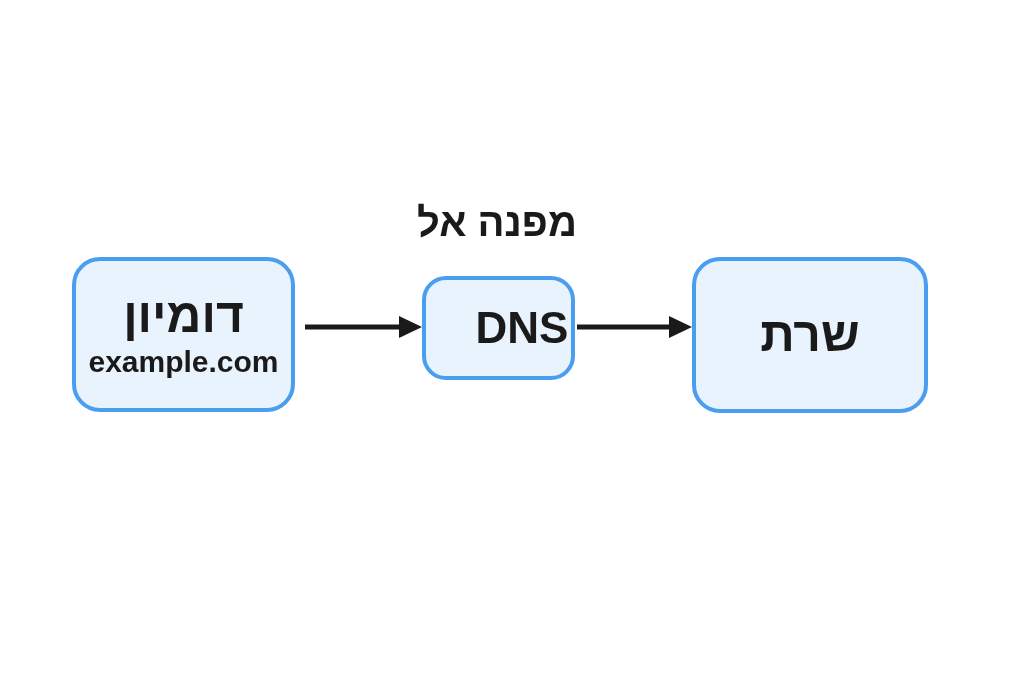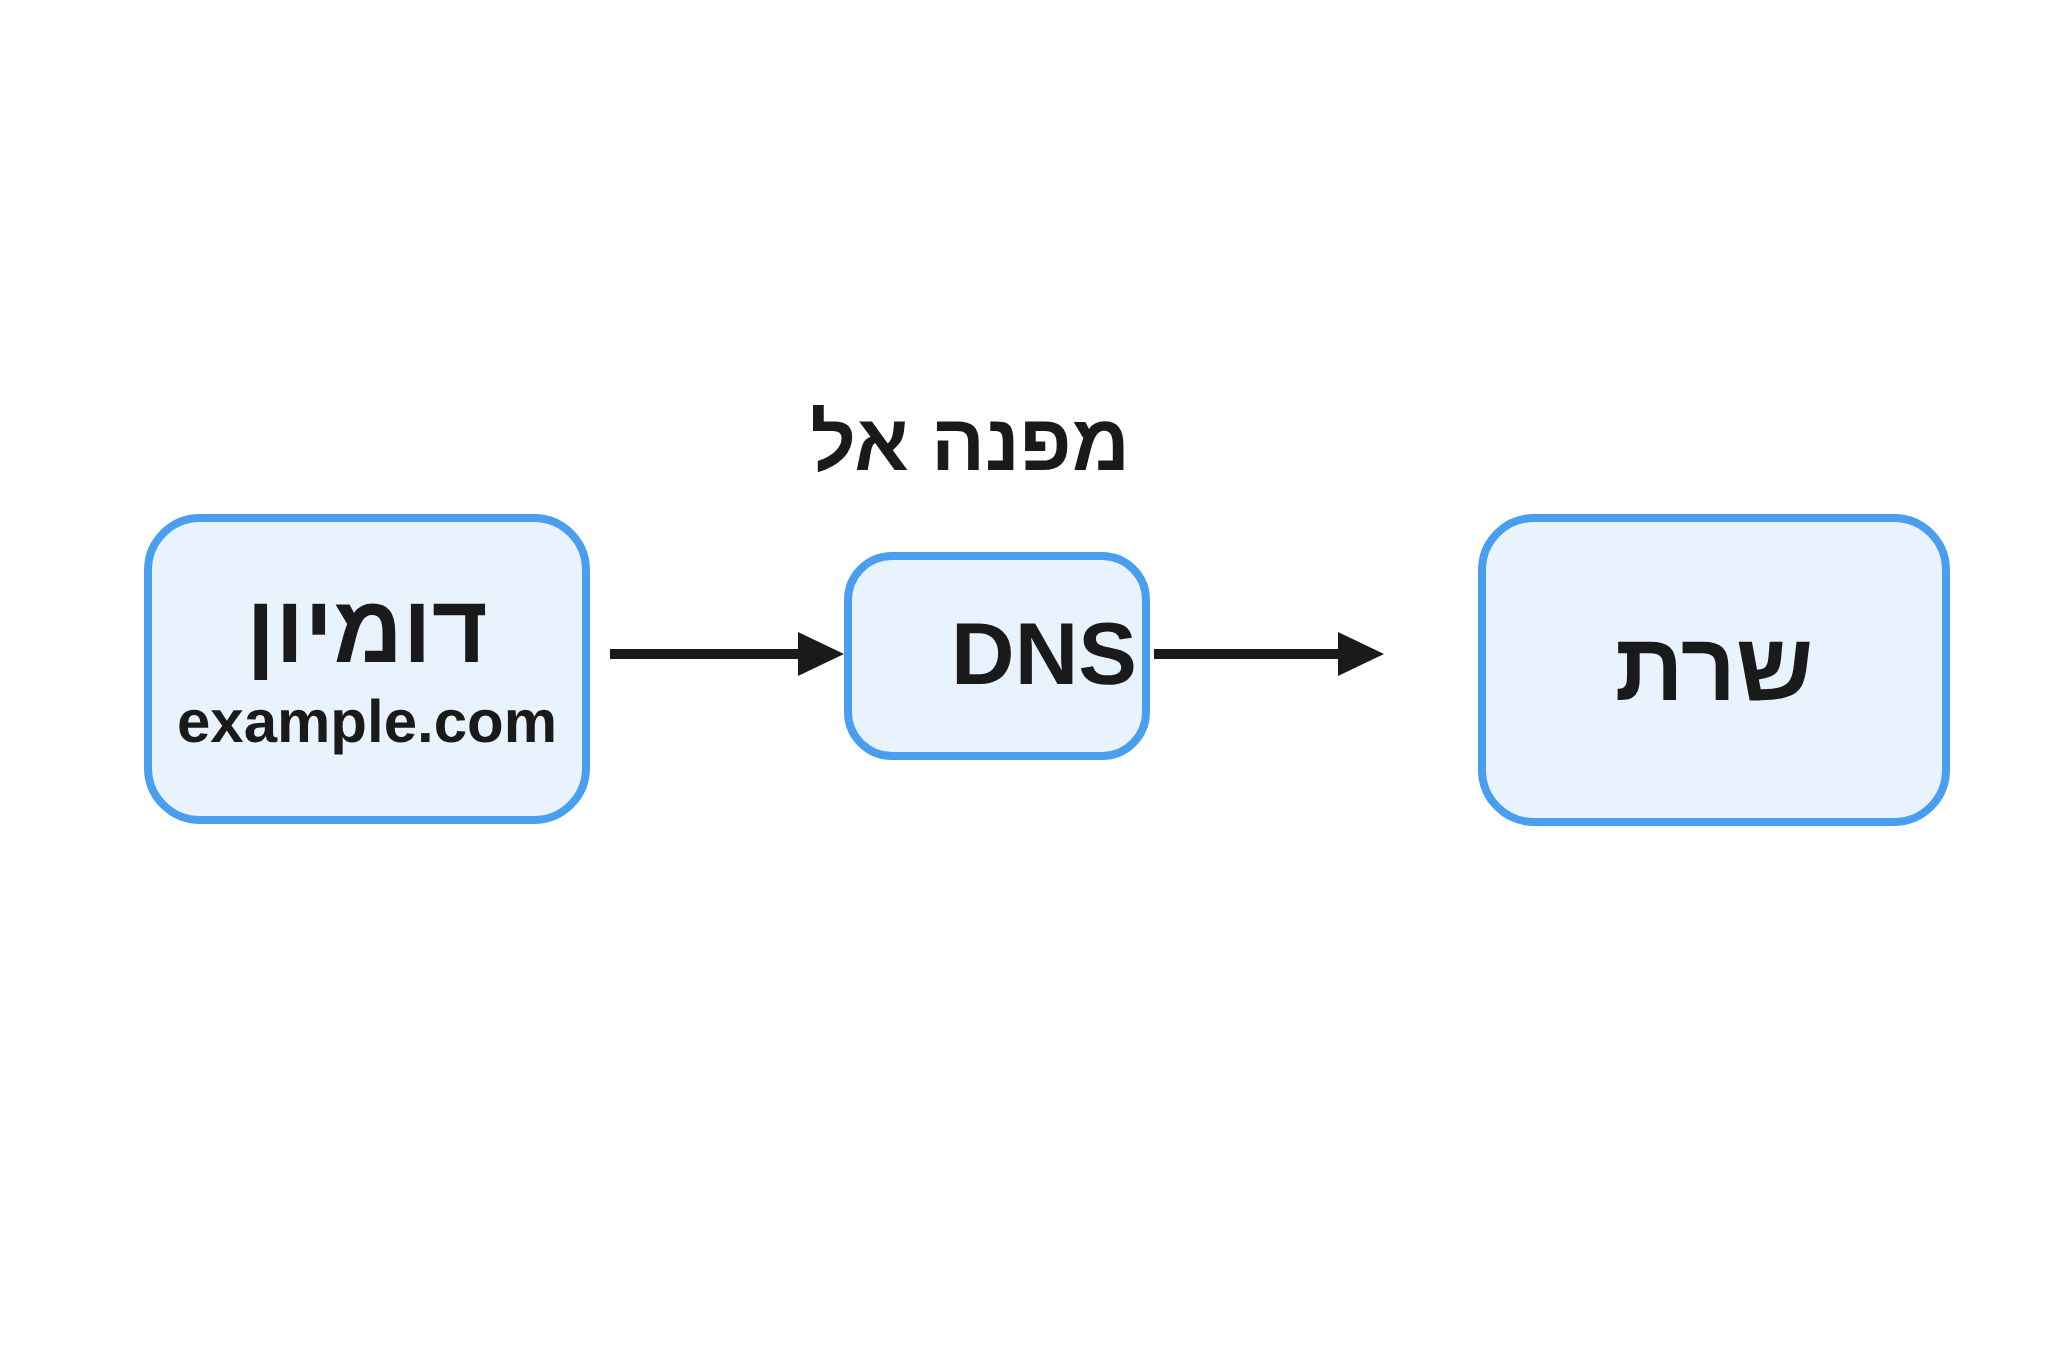--- a/index.html
+++ b/index.html
@@ -34,42 +34,41 @@
   .node-dns {
     left: 422px; top: 276px;
     width: 153px; height: 104px;
     border-radius: 24px;
     padding-left: 47px;
   }
   .node-server {
     left: 692px; top: 257px;
     width: 236px; height: 156px;
     border-radius: 28px;
-    margin-left: 47px;
   }
   .node-title {
     font-size: 48px;
     font-weight: 600;
     line-height: 1.05;
     white-space: nowrap;
   }
   .node-dns .node-title {
     font-size: 44px;
     font-weight: 700;
   }
   .node-subtitle {
     font-size: 30px;
     font-weight: 700;
     line-height: 1.1;
     margin-top: 4px;
     white-space: nowrap;
   }
   .flow-label {
     position: absolute;
-    left: 335px; top: 200px;
+    left: 347px; top: 200px;
     width: 300px;
     text-align: center;
     font-size: 40px;
     font-weight: 700;
     color: var(--text, #1a1a1a);
     white-space: nowrap;
   }
   .arrow {
     position: absolute;
     display: block;

